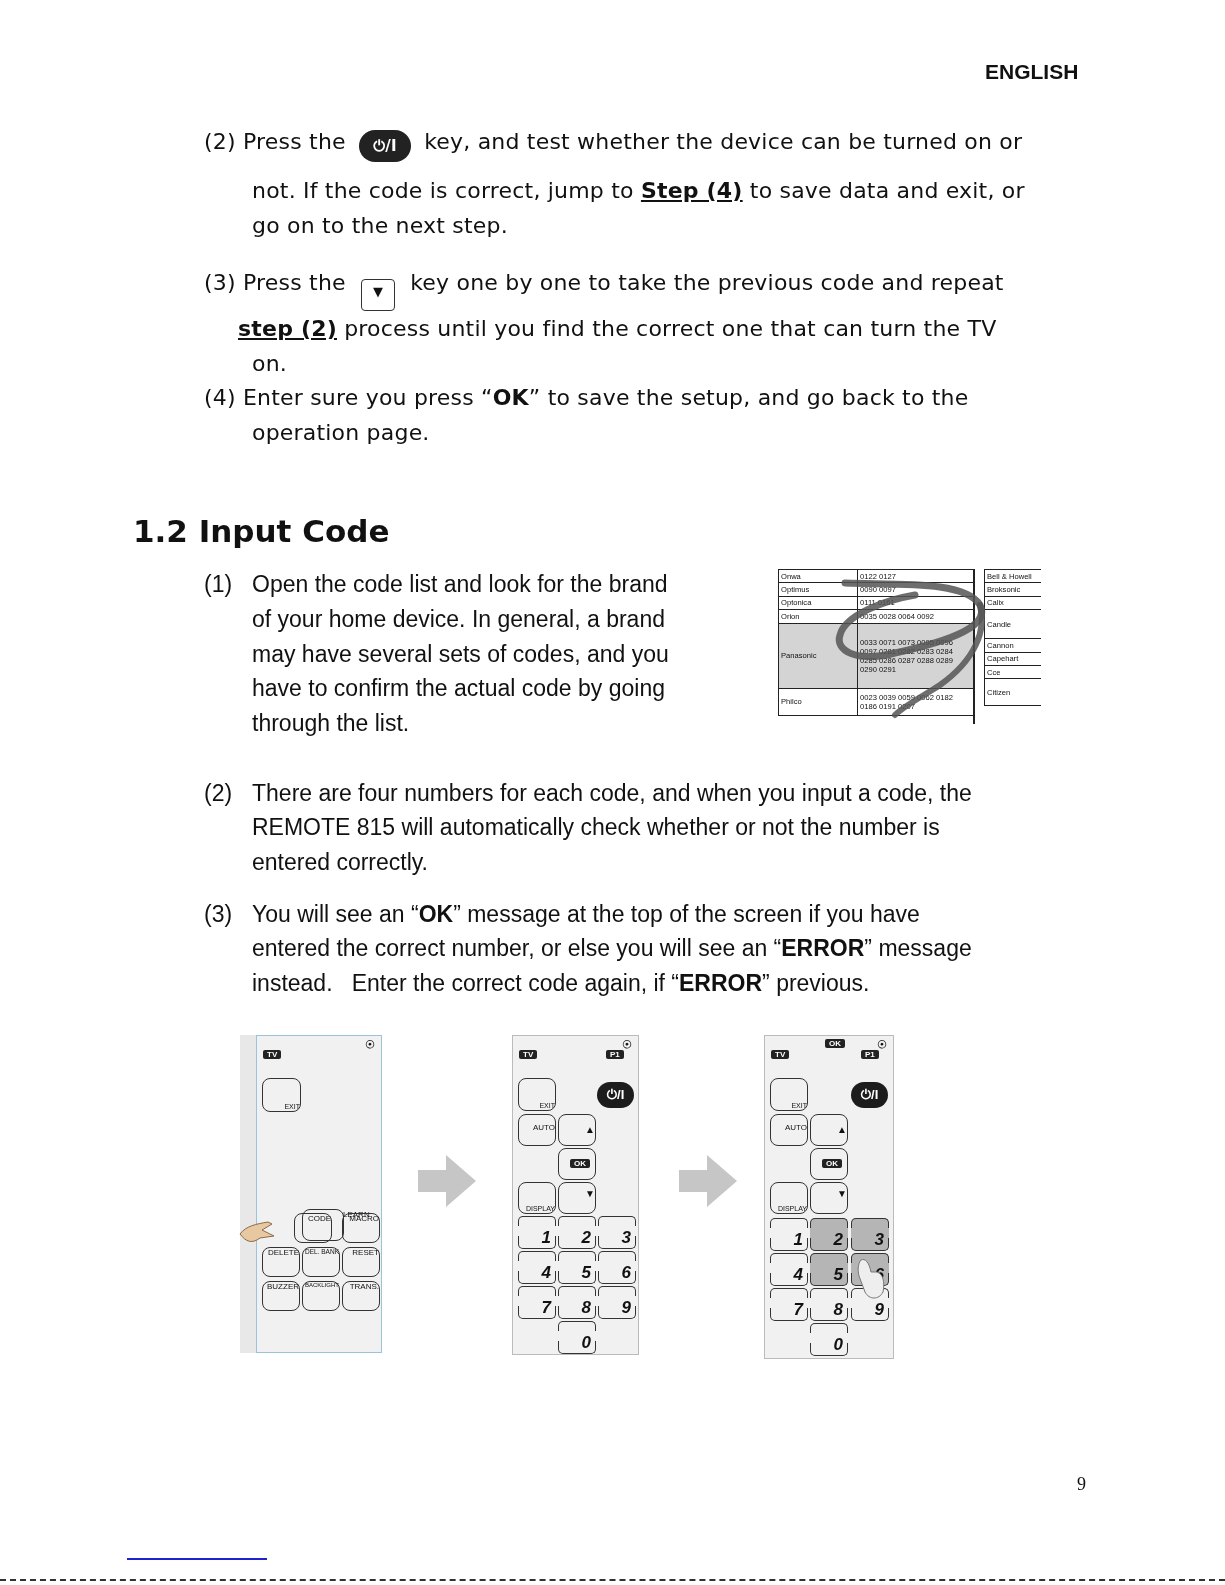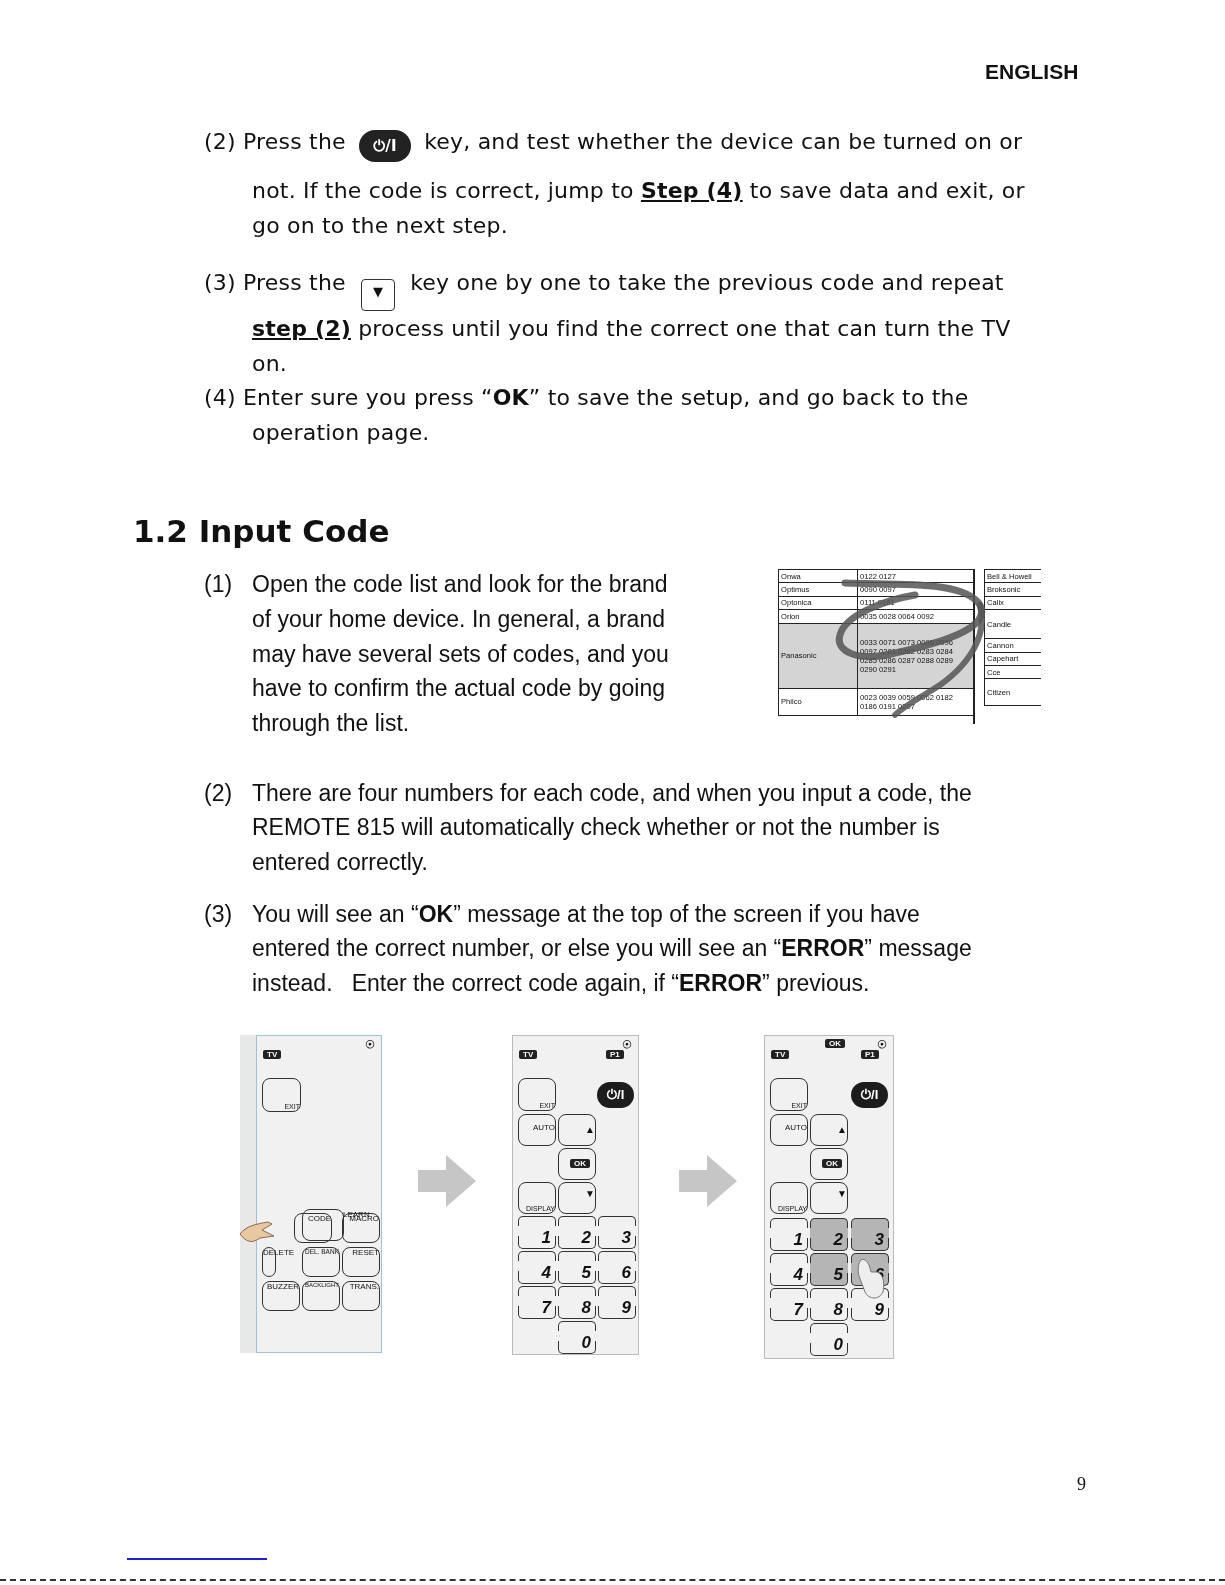--- a/index.html
+++ b/index.html
@@ -50,21 +50,21 @@
   <span>to save data and exit, or</span>
 </div>
 <div class="abs p" style="left:252px;top:208px;">go on to the next step.</div>
 
 <div class="abs p" style="left:204px;top:265px;">
   <span>(3)</span>
   <span>Press the</span>
   <span class="downkey">▼</span>
   <span>key one by one to take the previous code and repeat</span>
 </div>
-<div class="abs p" style="left:252px;top:311px;">
+<div class="abs p" style="left:238px;top:311px;">
   <span class="u">step (2)</span>
   <span>process until you find the correct one that can turn the TV</span>
 </div>
 <div class="abs p" style="left:252px;top:346px;">on.</div>
 
 <div class="abs p" style="left:204px;top:380px;">
   <span>(4)</span>
   <span>Enter sure you press “</span><b>OK</b><span>” to save the setup, and go back to the</span>
 </div>
 <div class="abs p" style="left:252px;top:415px;">operation page.</div>
@@ -161,21 +161,21 @@
 <div class="abs" style="left:240px;top:1035px;width:16px;height:318px;background:#e8e8e8;"></div>
 <div class="abs remote" style="left:256px;top:1035px;width:126px;height:318px;border-color:#9cc3dc;">
   <span class="abs" style="right:6px;top:3px;font-size:10px;">⦿</span>
   <span class="tvtag" style="left:6px;top:14px;">TV</span>
   <div class="rbtn" style="left:5px;top:42px;width:39px;height:34px;">
       <span class="abs" style="left:0;right:0;bottom:1px;font-size:7px;">EXIT</span>
     </div>
   <div class="rbtn" style="left:5px;top:177px;width:38px;height:30px;margin-left:32px;"><span>CODE</span></div>
   <div class="rbtn" style="left:45px;top:173px;width:38px;height:32px;padding-left:40px;"><span>LEARN</span></div>
   <div class="rbtn" style="left:85px;top:177px;width:38px;height:30px;"><span>MACRO</span></div>
-  <div class="rbtn" style="left:5px;top:211px;width:14px;height:30px;"><span>DELETE</span></div>
+  <div class="rbtn" style="left:5px;top:211px;width:38px;height:30px;"><span>DELETE</span></div>
   <div class="rbtn" style="left:45px;top:211px;width:38px;height:30px;font-size:6.5px;"><span>DEL. BANK</span></div>
   <div class="rbtn" style="left:85px;top:211px;width:38px;height:30px;"><span>RESET</span></div>
   <div class="rbtn" style="left:5px;top:245px;width:38px;height:30px;"><span>BUZZER</span></div>
   <div class="rbtn" style="left:45px;top:245px;width:38px;height:30px;font-size:6px;"><span>BACKLIGHT</span></div>
   <div class="rbtn" style="left:85px;top:245px;width:38px;height:30px;"><span>TRANS.</span></div>
 </div>
 <svg class="abs" style="left:238px;top:1218px;" width="40" height="30">
   <path d="M2 16 C 8 8, 18 6, 30 4 L 34 6 L 24 12 L 36 18 L 22 20 C 14 26, 8 24, 2 16 Z" fill="#e8c8a0" stroke="#8a6a4a" stroke-width="1"></path>
 </svg>
 

